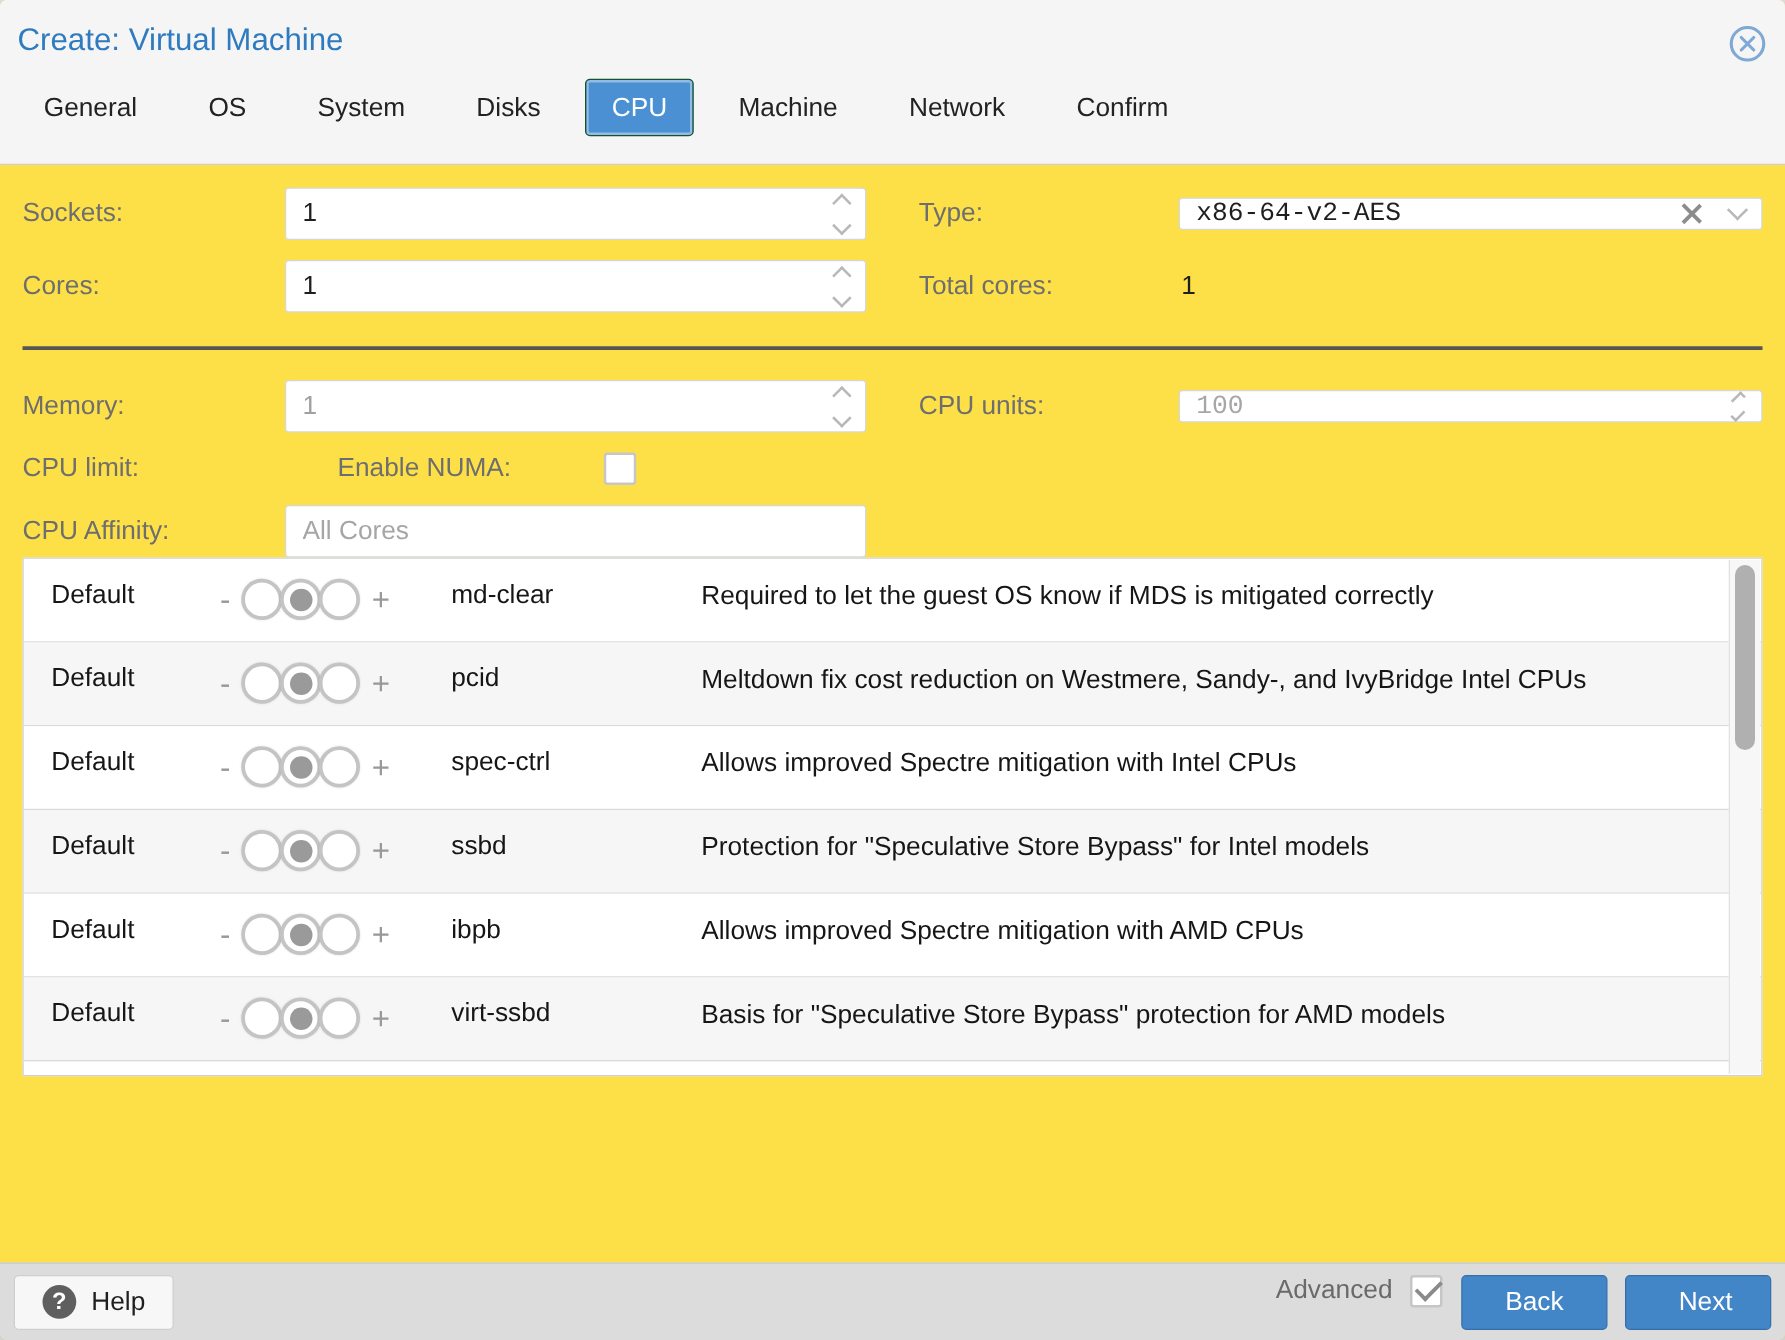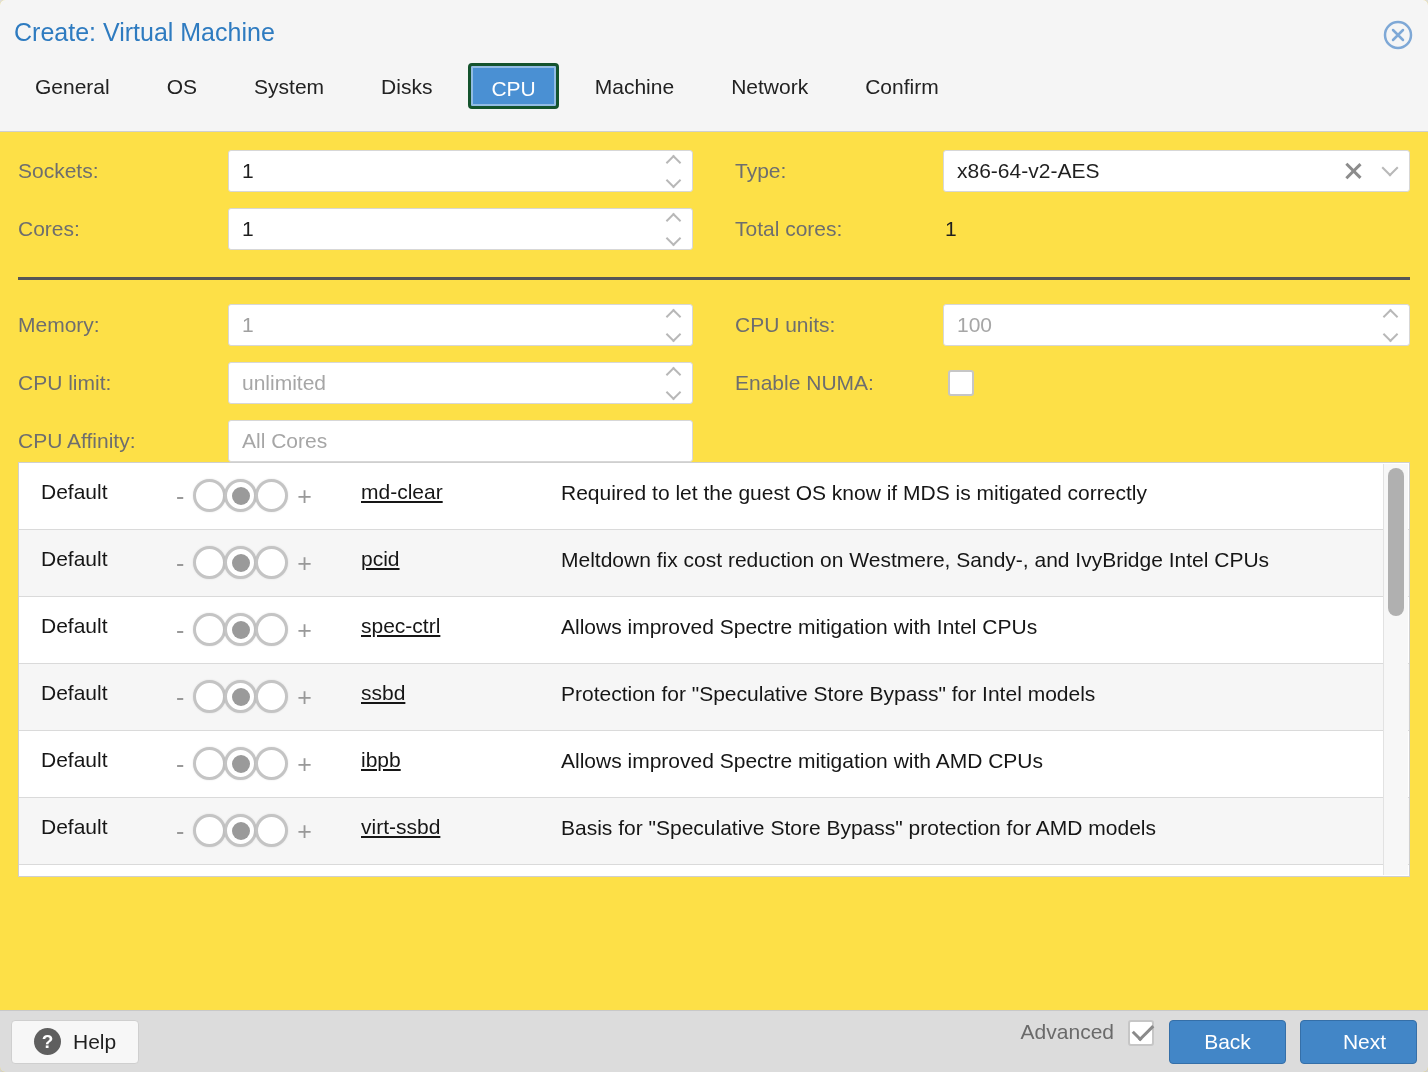--- a/index.html
+++ b/index.html
@@ -10,31 +10,31 @@
             border-radius:5px; overflow:hidden; box-shadow:0 2px 10px rgba(0,0,0,.25); }
 
   
   .header { background:#f5f5f5; border-bottom:1px solid #cfcfcf; padding:0; height:132px; position:relative; }
   .title { color:#2e7bc0; font-size:25px; padding:18px 0 0 14px; }
   .close-btn { position:absolute; top:20px; right:15px; width:30px; height:30px; cursor:pointer; }
 
   .tabbar { display:flex; padding:16px 0 0 14px; }
   .tab { padding:0 20px; height:46px; line-height:46px; margin-right:15px; color:#222;
          border-radius:4px; border:1px solid transparent; cursor:pointer; }
-  .tab.active { background:#4a90d3; color:#fff; border:3px solid #14532d;
+  .tab.active { background:#4a90d3; color:#fff; border:1px solid #14532d;
                 box-shadow: inset 0 0 0 2px rgba(255,255,255,.4); }
 
   
   .body { padding:18px; }
   .frow { display:flex; align-items:center; margin-bottom:16px; }
   .lbl { width:210px; color:#6e6e6e; }
   .lbl2 { width:208px; color:#6e6e6e; }
   .fld { position:relative; width:465px; height:42px; border:1px solid #d7d7d7; border-radius:3px; background:#fff; }
   .gapcol { width:42px; }
-  .fld2 { position:relative; flex:1; height:42px; border:1px solid #d7d7d7; border-radius:3px; background:#fff; }
+  .fld2 { position:relative; flex:1; height:26px; border:1px solid #d7d7d7; border-radius:3px; background:#fff;font-family:Liberation Mono, monospace; }
   .fld input, .fld2 input { width:100%; height:100%; border:none; outline:none; background:transparent;
         font:inherit; color:#1f1f1f; padding:0 44px 0 13px; }
   input::placeholder { color:#a6a6a6; opacity:1; }
   input.gray-value { color:#a0a0a0; }
   .plainval { padding-left:2px; color:#1f1f1f; }
 
   .spinbtns { position:absolute; right:13px; top:0; height:100%; display:flex; flex-direction:column;
               justify-content:center; gap:7px; cursor:pointer; }
   .chev { display:block; width:11px; height:11px; border-style:solid; border-color:#b8b8b8; }
   .chev-up   { border-width:2px 2px 0 0; transform:rotate(-45deg); margin-top:3px; }
@@ -56,21 +56,21 @@
               border-left:3px solid #8a8a8a; border-bottom:3px solid #8a8a8a; transform:rotate(-45deg); }
 
   
   .flags-label { color:#111; margin:37px 0 12px 0; }
   .flags-table { position:relative; width:1392px; height:415px; border:1px solid #cfcfcf; overflow:hidden; background:#fff; }
   .flag-row { display:flex; align-items:flex-start; min-height:67px; padding:14px 46px 9px 22px;
               border-bottom:1px solid #dadada; background:#fff; }
   .flag-row:nth-child(even) { background:#f6f6f6; }
   .col-state { width:135px; line-height:30px; color:#161616; }
   .col-slider { width:185px; display:flex; align-items:center; margin-top:2px; }
-  .col-flag { width:200px; line-height:30px; color:#161616;text-decoration:underline; }
+  .col-flag { width:200px; line-height:30px; color:#161616; }
   .col-desc { flex:1; max-width:760px; line-height:31px; color:#161616; }
   .sl-sign { color:#999; font-size:25px; line-height:32px; }
   .sl-minus { margin-right:10px; }
   .sl-plus  { margin-left:10px; }
   .sl-circle { width:33px; height:33px; border:3px solid #c4c4c4; border-radius:50%; background:#fff;
                margin:0 -1px; position:relative; cursor:pointer; box-shadow:0 0 2px rgba(0,0,0,.12); }
   .sl-dot { position:absolute; left:50%; top:50%; width:18px; height:18px; margin:-9px 0 0 -9px;
             border-radius:50%; background:#9a9a9a; }
 
   .scrollbar { position:absolute; top:1px; right:1px; bottom:1px; width:25px; background:#f7f7f7;
@@ -169,27 +169,20 @@
         <input type="text" placeholder="100" style="">
         <span class="spinbtns">
           <i class="chev chev-up"></i>
           <i class="chev chev-down"></i>
         </span>
       </div>
     </div>
 
     <div class="frow">
       <div class="lbl">CPU limit:</div>
-      <div class="fld">
-        <input type="text" placeholder="unlimited" style="">
-        <span class="spinbtns">
-          <i class="chev chev-up"></i>
-          <i class="chev chev-down"></i>
-        </span>
-      </div>
       <div class="gapcol"></div>
       <div class="lbl2">Enable NUMA:</div>
       <div class="checkbox" id="numa-checkbox" style="margin-left:5px;"></div>
     </div>
 
     <div class="frow" style="margin-bottom:0;">
       <div class="lbl">CPU Affinity:</div>
       <div class="fld">
         <input type="text" placeholder="All Cores" style="">
       </div>

